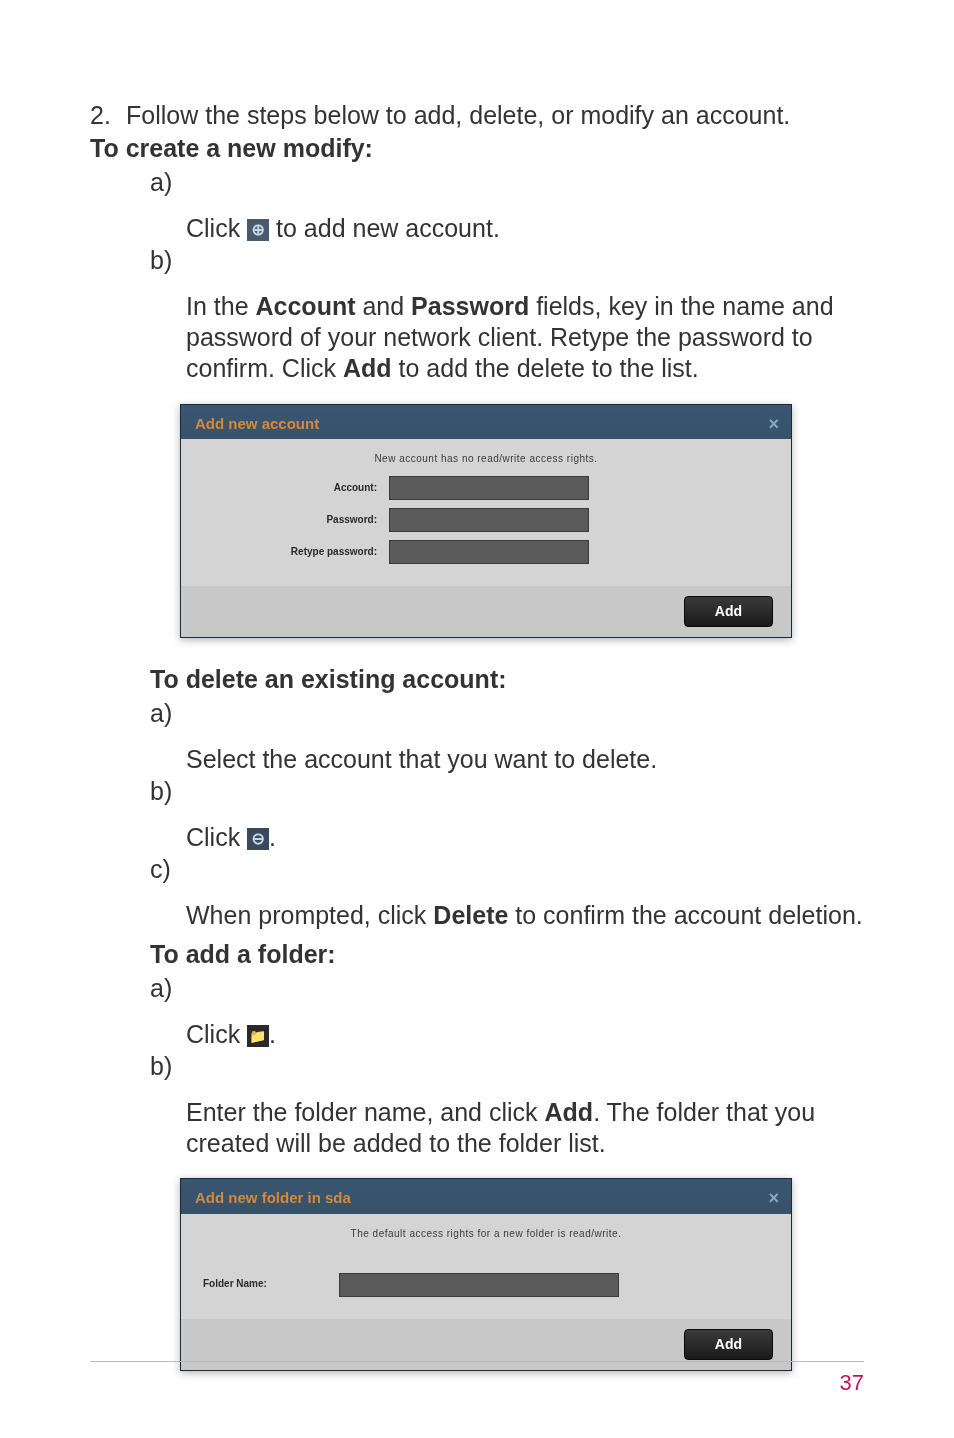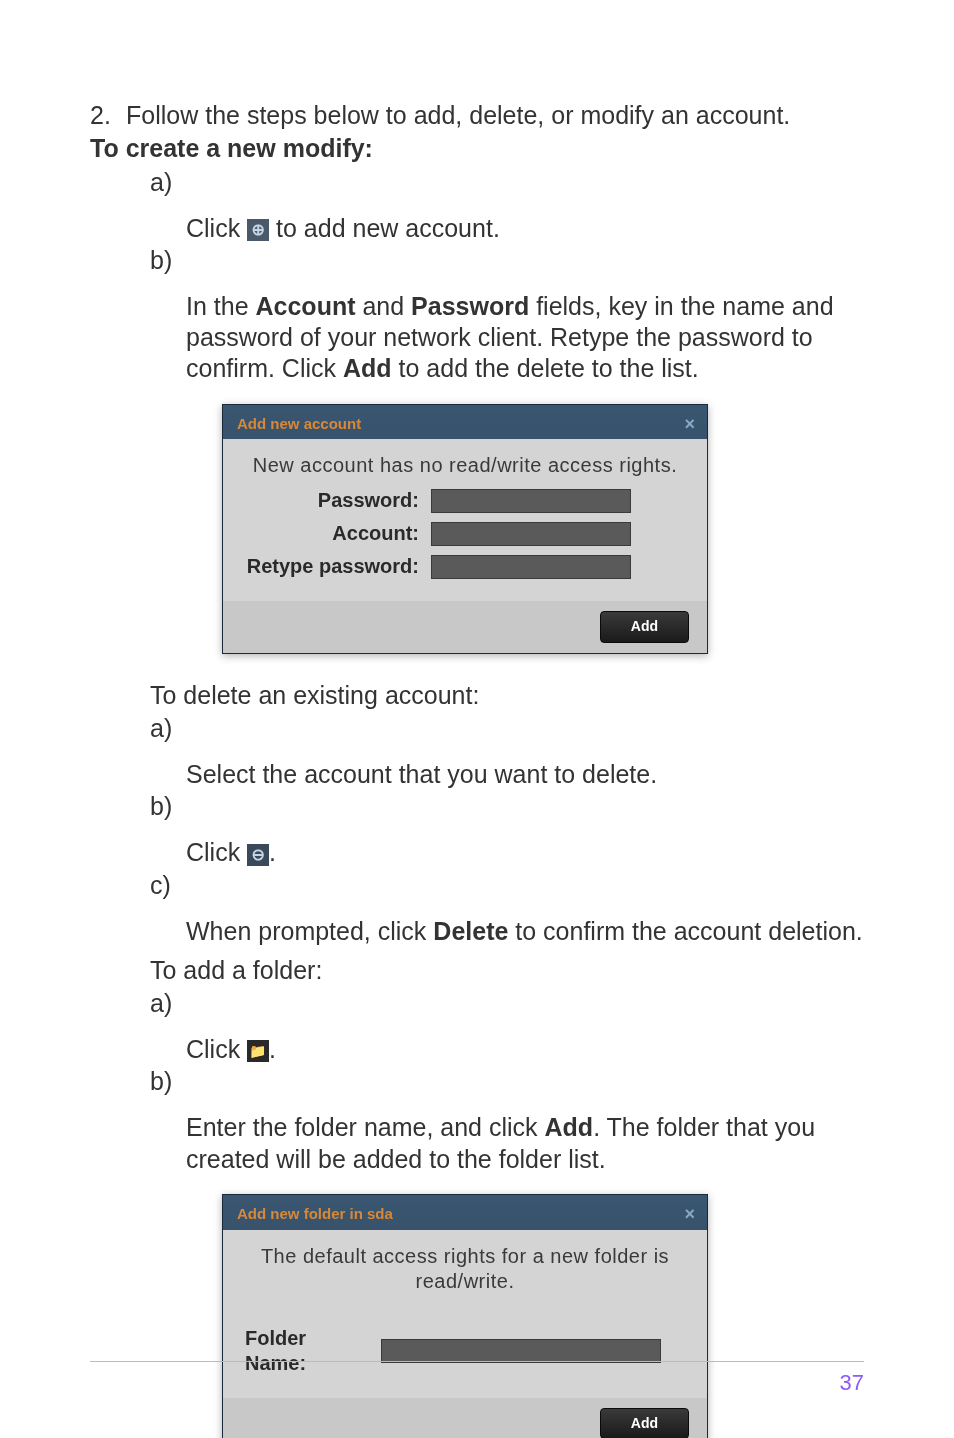--- a/index.html
+++ b/index.html
@@ -82,25 +82,24 @@
       align-items: center;
       justify-content: center;
       font-size: 14px;
       vertical-align: middle;
       line-height: 1;
     }
     .dialog-wrapper {
       padding: 18px 0 18px 90px;
     }
     .dialog {
-      width: 486px;
+      width: 612px;
       background: linear-gradient(to bottom, #3a5670, #2a3a4a);
       border: 1px solid #1a2a3a;
       box-shadow: 0 2px 8px rgba(0,0,0,0.3);
-      margin-left: 42px;
     }
     .dialog-title {
       color: #d88838;
       font-family: Verdana, sans-serif;
       font-size: 15px;
       font-weight: bold;
       padding: 10px 14px 6px;
       position: relative;
     }
     .dialog-close {
@@ -109,21 +108,21 @@
       top: 8px;
       color: #88a8c8;
       font-size: 18px;
       font-weight: bold;
       cursor: pointer;
     }
     .dialog-body {
       background: #d4d4d4;
       padding: 14px 18px;
       font-family: Verdana, sans-serif;
-      font-size: 20px;
+      font-size: 10px;
       color: #3a3a3a;
     }
     .dialog-msg {
       text-align: center;
       margin-bottom: 10px;
       letter-spacing: 0.5px;
     }
     .form-row {
       display: flex;
       align-items: center;
@@ -163,36 +162,36 @@
       width: 140px;
       text-align: left;
       padding-left: 4px;
       padding-right: 16px;
     }
     .dialog2 .form-input {
       width: 280px;
     }
     .indent-heading {
       padding-left: 60px;
-      font-weight: normal;
+      font-weight: bold;
       margin-top: 8px;
       margin-bottom: 2px;
     }
     .page-footer {
       position: absolute;
       bottom: 42px;
       left: 90px;
       right: 90px;
       border-top: 1px solid #bbb;
       padding-top: 8px;
       text-align: right;
     }
     .page-num {
       font-size: 22px;
-      color: #8b5cf6;
+      color: #be185d;
     }
     .bold {
         font-weight: bold;
     }
   </style>
 </head>
 <body>
 
 <div class="content">
   <div class="step-2">
@@ -219,25 +218,25 @@
 
   <div class="dialog-wrapper">
     <div class="dialog">
       <div class="dialog-title">
         <span>Add new account</span>
         <span class="dialog-close">×</span>
       </div>
       <div class="dialog-body">
         <div class="dialog-msg">New account has no read/write access rights.</div>
         <div class="form-row">
-          <div class="form-label">Password:</div>
+          <div class="form-label">Account:</div>
           <div class="form-input"></div>
         </div>
         <div class="form-row">
-          <div class="form-label">Account:</div>
+          <div class="form-label">Password:</div>
           <div class="form-input"></div>
         </div>
         <div class="form-row">
           <div class="form-label">Retype password:</div>
           <div class="form-input"></div>
         </div>
       </div>
       <div class="dialog-footer">
         <span class="btn-add">Add</span>
       </div>

